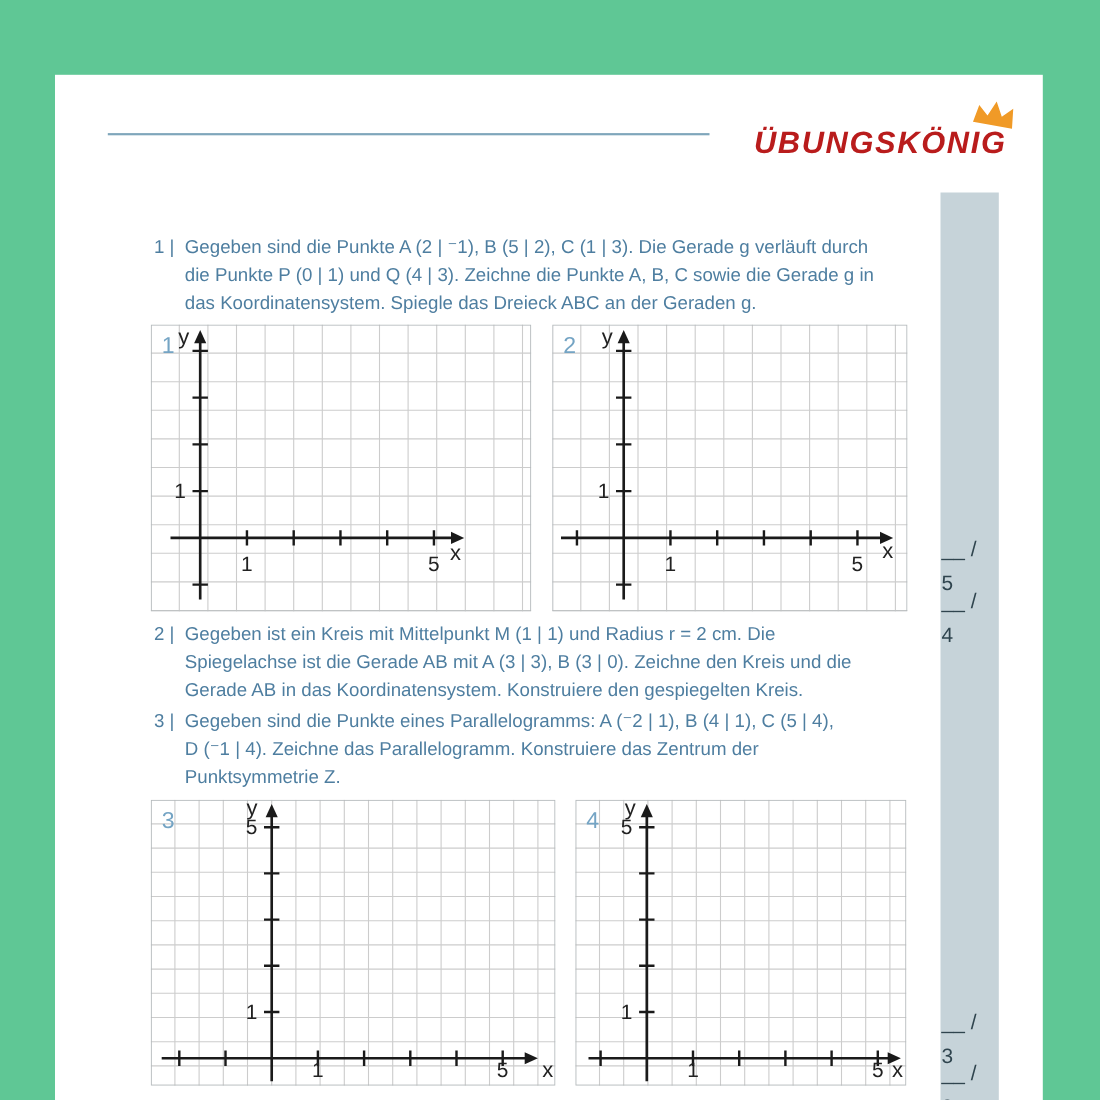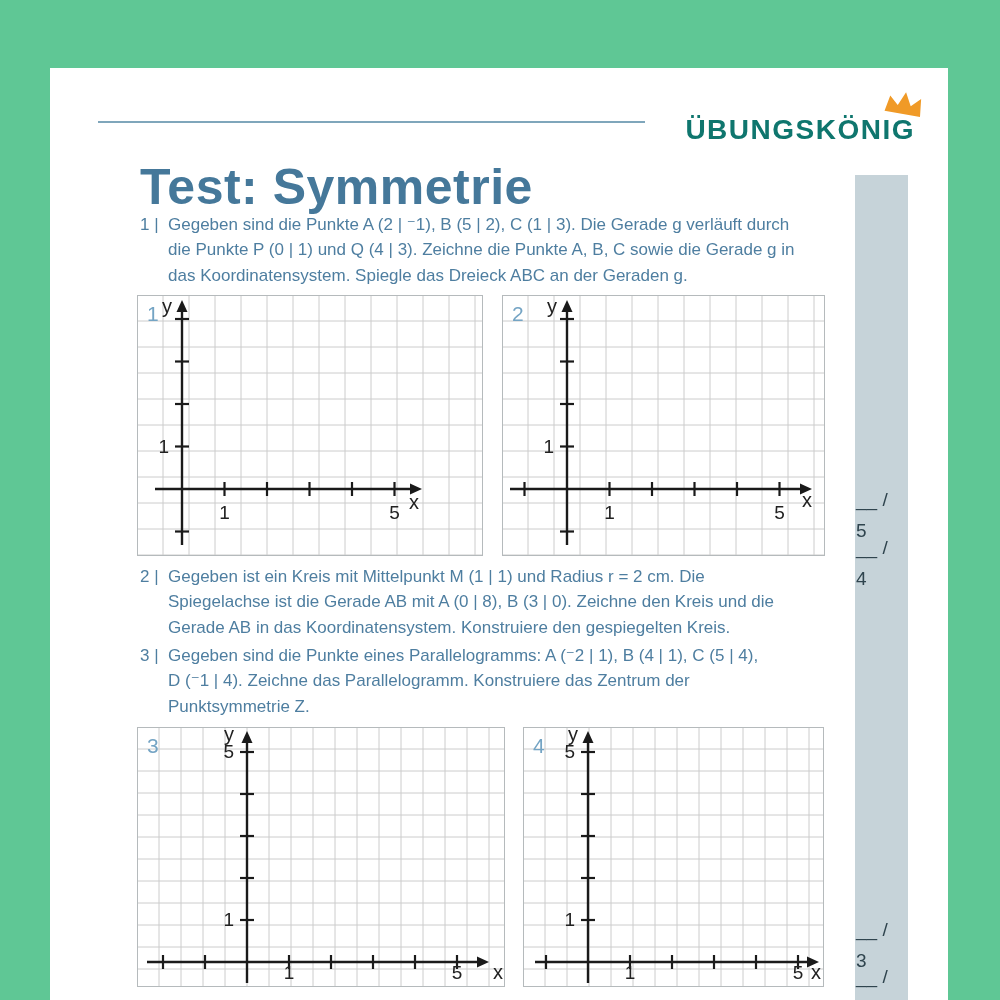--- a/index.html
+++ b/index.html
@@ -13,21 +13,22 @@
     position:absolute;left:50px;top:68px;width:898px;height:932px;
     background:#ffffff;
   }
   .topline{
     position:absolute;left:48px;top:53px;width:547px;height:2px;
     background:#7fa6bb;
   }
   .logo{
     position:absolute;left:560px;top:46px;width:305px;
     text-align:right;font-weight:bold;font-size:28px;letter-spacing:1.5px;
-    color:#0f766e;
+    color:#b91c1c;
+    font-style:italic;
   }
   .crown{
     position:absolute;left:834px;top:22px;width:40px;height:28px;
     transform:rotate(10deg);
   }
   .title{
     position:absolute;left:90px;top:90px;
     font-size:50px;font-weight:600;color:#45789a;letter-spacing:0.5px;
   }
   .task{
@@ -54,33 +55,32 @@
 
   <div class="topline"></div>
 
   <div class="logo">
     <span>ÜBUNGSKÖNIG</span>
   </div>
   <svg class="crown" viewBox="0 0 40 28">
     <path d="M2 24 L5 8 L14 16 L20 2 L27 15 L36 6 L38 24 Z" fill="#f09a27"></path>
   </svg>
 
-  <div class="title">Test: Symmetrie</div>
 
   <div class="task" style="top:144px;">
     <div class="num">1 |</div>
     <div class="body">Gegeben sind die Punkte A (2 | ⁻1), B (5 | 2), C (1 | 3). Die Gerade g verläuft durch
 die Punkte P (0 | 1) und Q (4 | 3). Zeichne die Punkte A, B, C sowie die Gerade g in
 das Koordinatensystem. Spiegle das Dreieck ABC an der Geraden g.</div>
   </div>
 
   <div class="task" style="top:496px;">
     <div class="num">2 |</div>
     <div class="body">Gegeben ist ein Kreis mit Mittelpunkt M (1 | 1) und Radius r = 2 cm. Die
-Spiegelachse ist die Gerade AB mit A (0 | 8), B (3 | 0). Zeichne den Kreis und die
+Spiegelachse ist die Gerade AB mit A (3 | 3), B (3 | 0). Zeichne den Kreis und die
 Gerade AB in das Koordinatensystem. Konstruiere den gespiegelten Kreis.</div>
   </div>
 
   <div class="task" style="top:575px;">
     <div class="num">3 |</div>
     <div class="body">Gegeben sind die Punkte eines Parallelogramms: A (⁻2 | 1), B (4 | 1), C (5 | 4),
 D (⁻1 | 4). Zeichne das Parallelogramm. Konstruiere das Zentrum der
 Punktsymmetrie Z.</div>
   </div>
 

